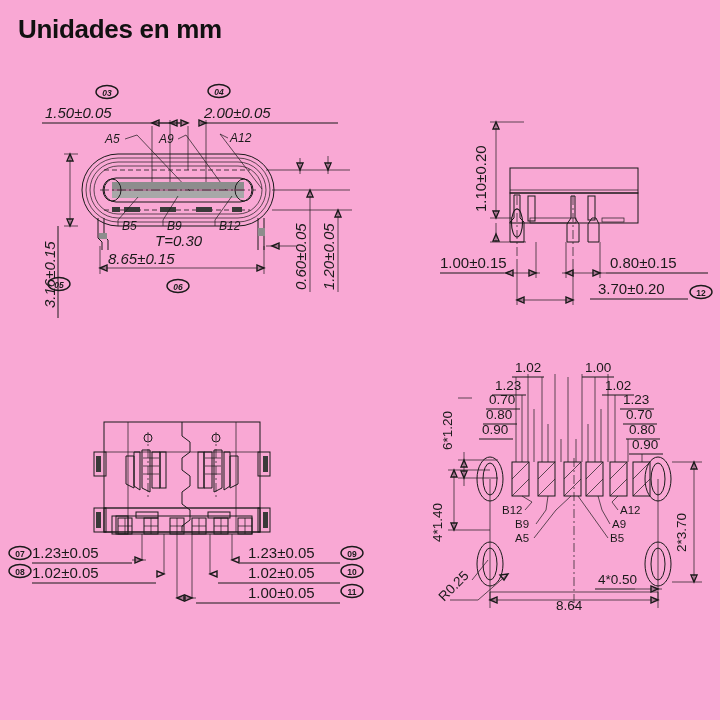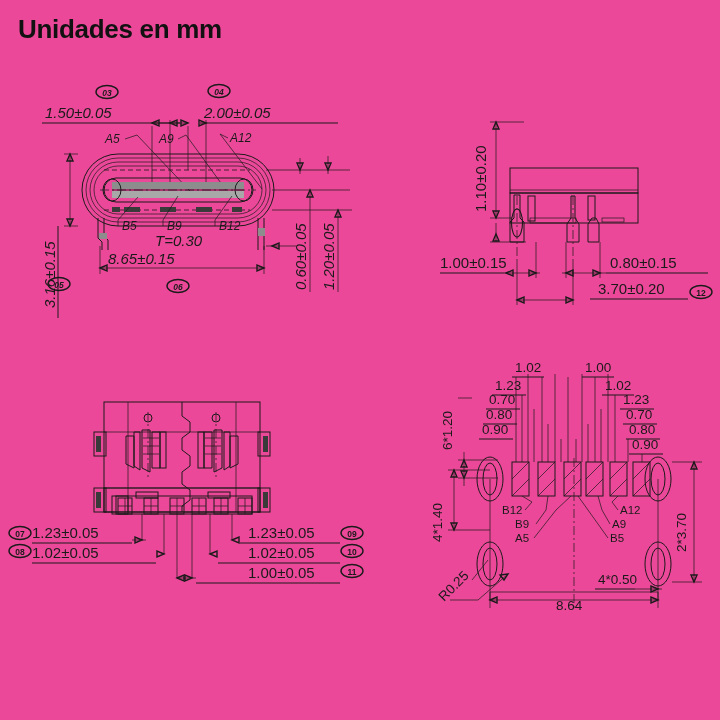--- a/index.html
+++ b/index.html
@@ -6,21 +6,21 @@
   html, body {
     margin: 0; padding: 0;
     width: 720px; height: 720px;
     background: #ffffff;
     font-family: "Liberation Sans", sans-serif;
     overflow: hidden;
   }
   #page {
     position: relative;
     width: 720px; height: 720px;
-    background: #ec4899;
+    background: #f9a8d4;
   }
   #title {
     position: absolute;
     left: 18px; top: 14px;
     font-size: 26px;
     font-weight: bold;
     color: #111111;
     letter-spacing: -0.3px;
     white-space: nowrap;
   }
@@ -238,21 +238,21 @@
         <text class="balloon" x="261" y="195.5">12</text>
         <line class="lnt" x1="77" y1="160" x2="77" y2="205"></line>
         <line class="lnt" x1="133" y1="160" x2="133" y2="205"></line>
         <line class="lnt" x1="77" y1="200" x2="133" y2="200"></line>
         <path class="lnb" d="M77,200 l7,-3 l0,6 z" fill="#1a1a1a"></path>
         <path class="lnb" d="M133,200 l-7,-3 l0,6 z" fill="#1a1a1a"></path>
       </g>
     </svg>
   </div>
 
-  <div class="view" style="left:0px; top:388px;">
+  <div class="view" style="left:0px; top:408px;">
     <svg width="380" height="215" viewBox="0 0 380 215">
 
       <g>
         <rect class="ln" x="104" y="14" width="156" height="110" fill="#fff"></rect>
         <line class="lnt" x1="104" y1="44" x2="260" y2="44"></line>
         <line class="lnt" x1="104" y1="100" x2="260" y2="100"></line>
         <line class="lnt" x1="128" y1="14" x2="128" y2="124"></line>
         <line class="lnt" x1="236" y1="14" x2="236" y2="124"></line>
         <rect class="ln" x="104" y="100" width="156" height="24" fill="#fff"></rect>
 

